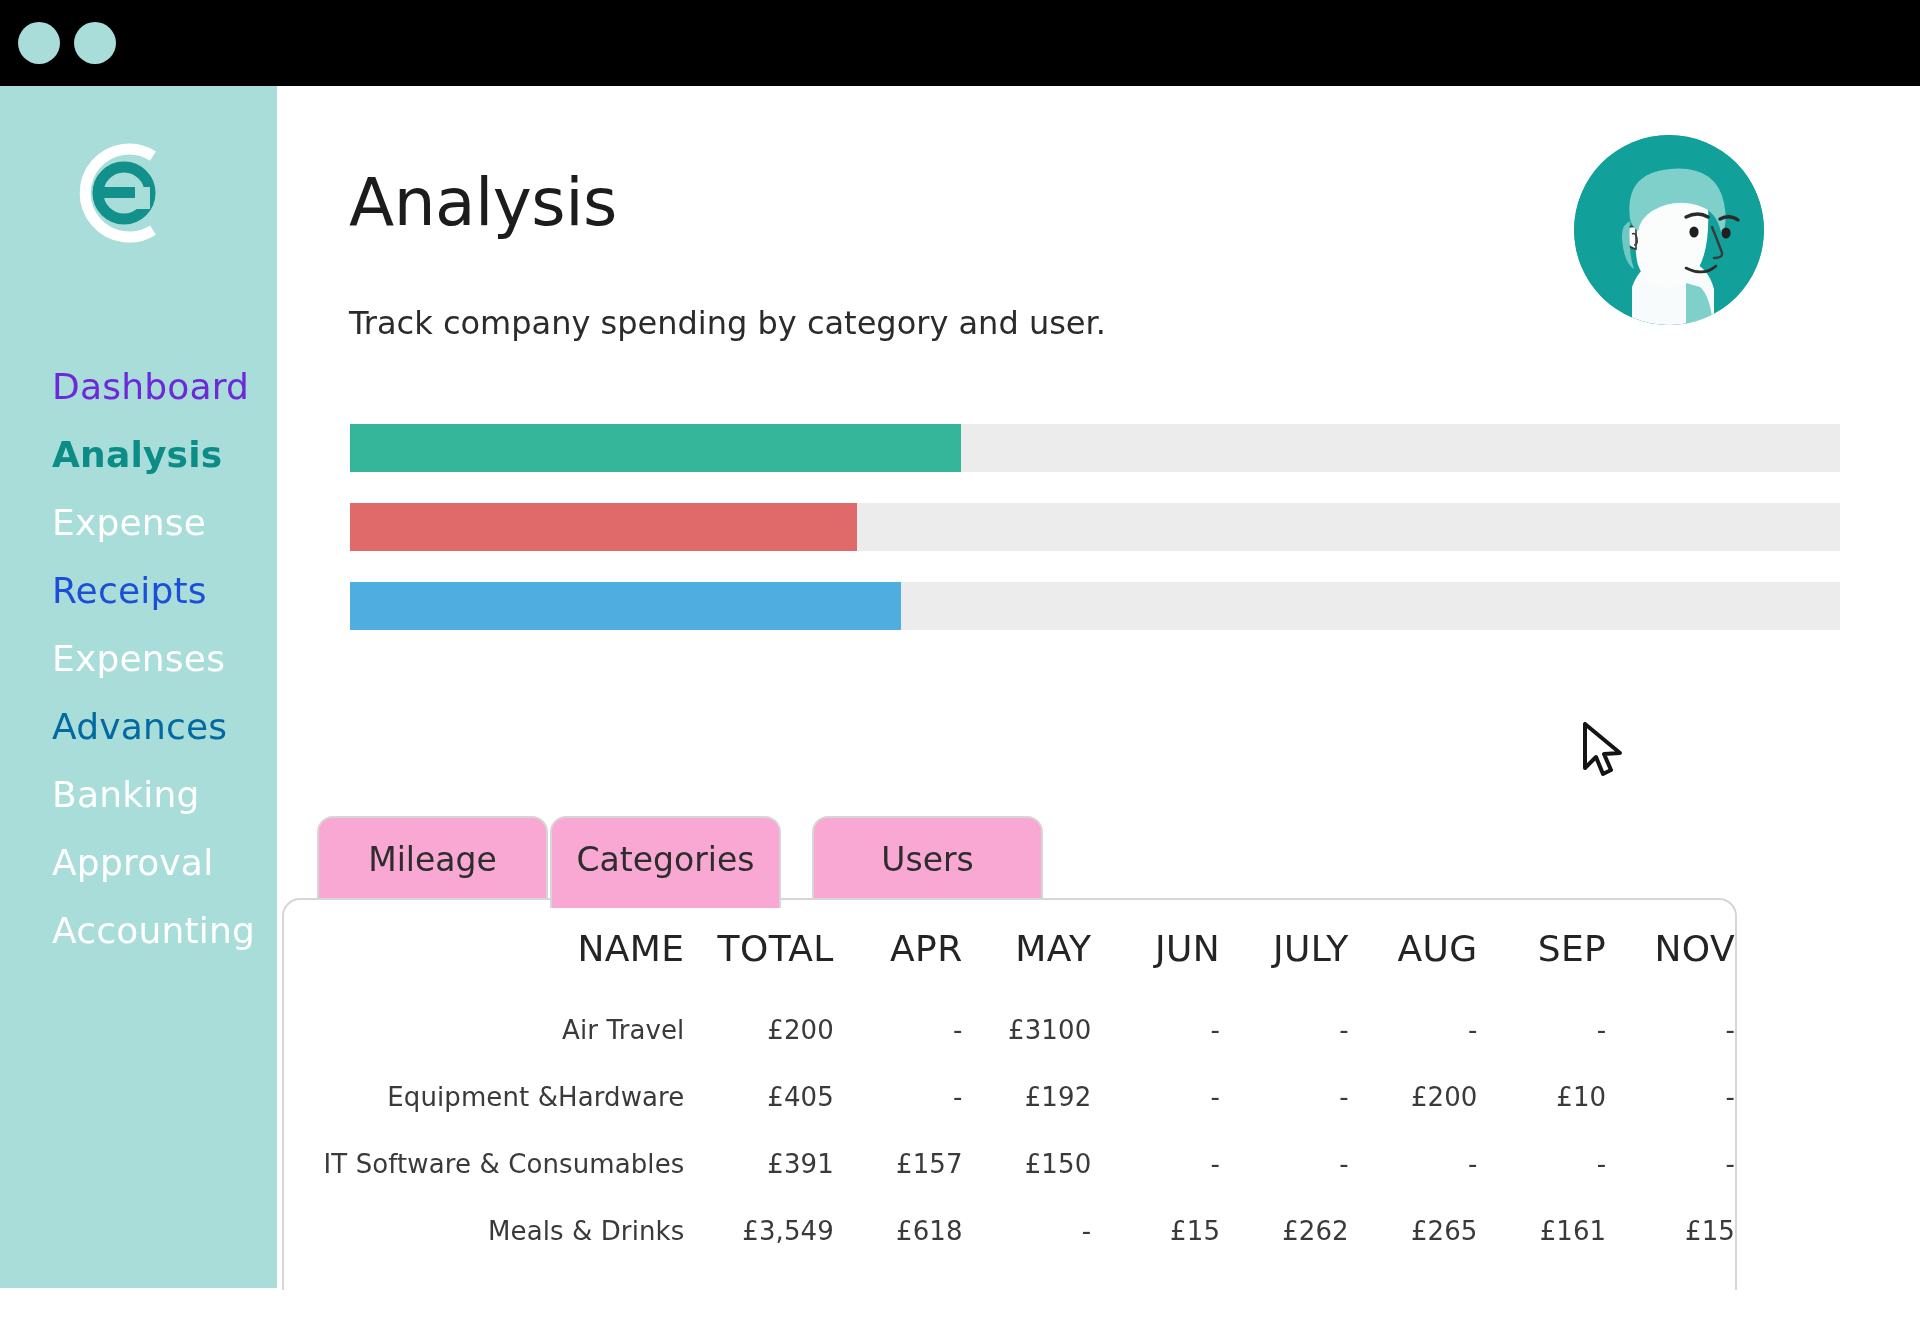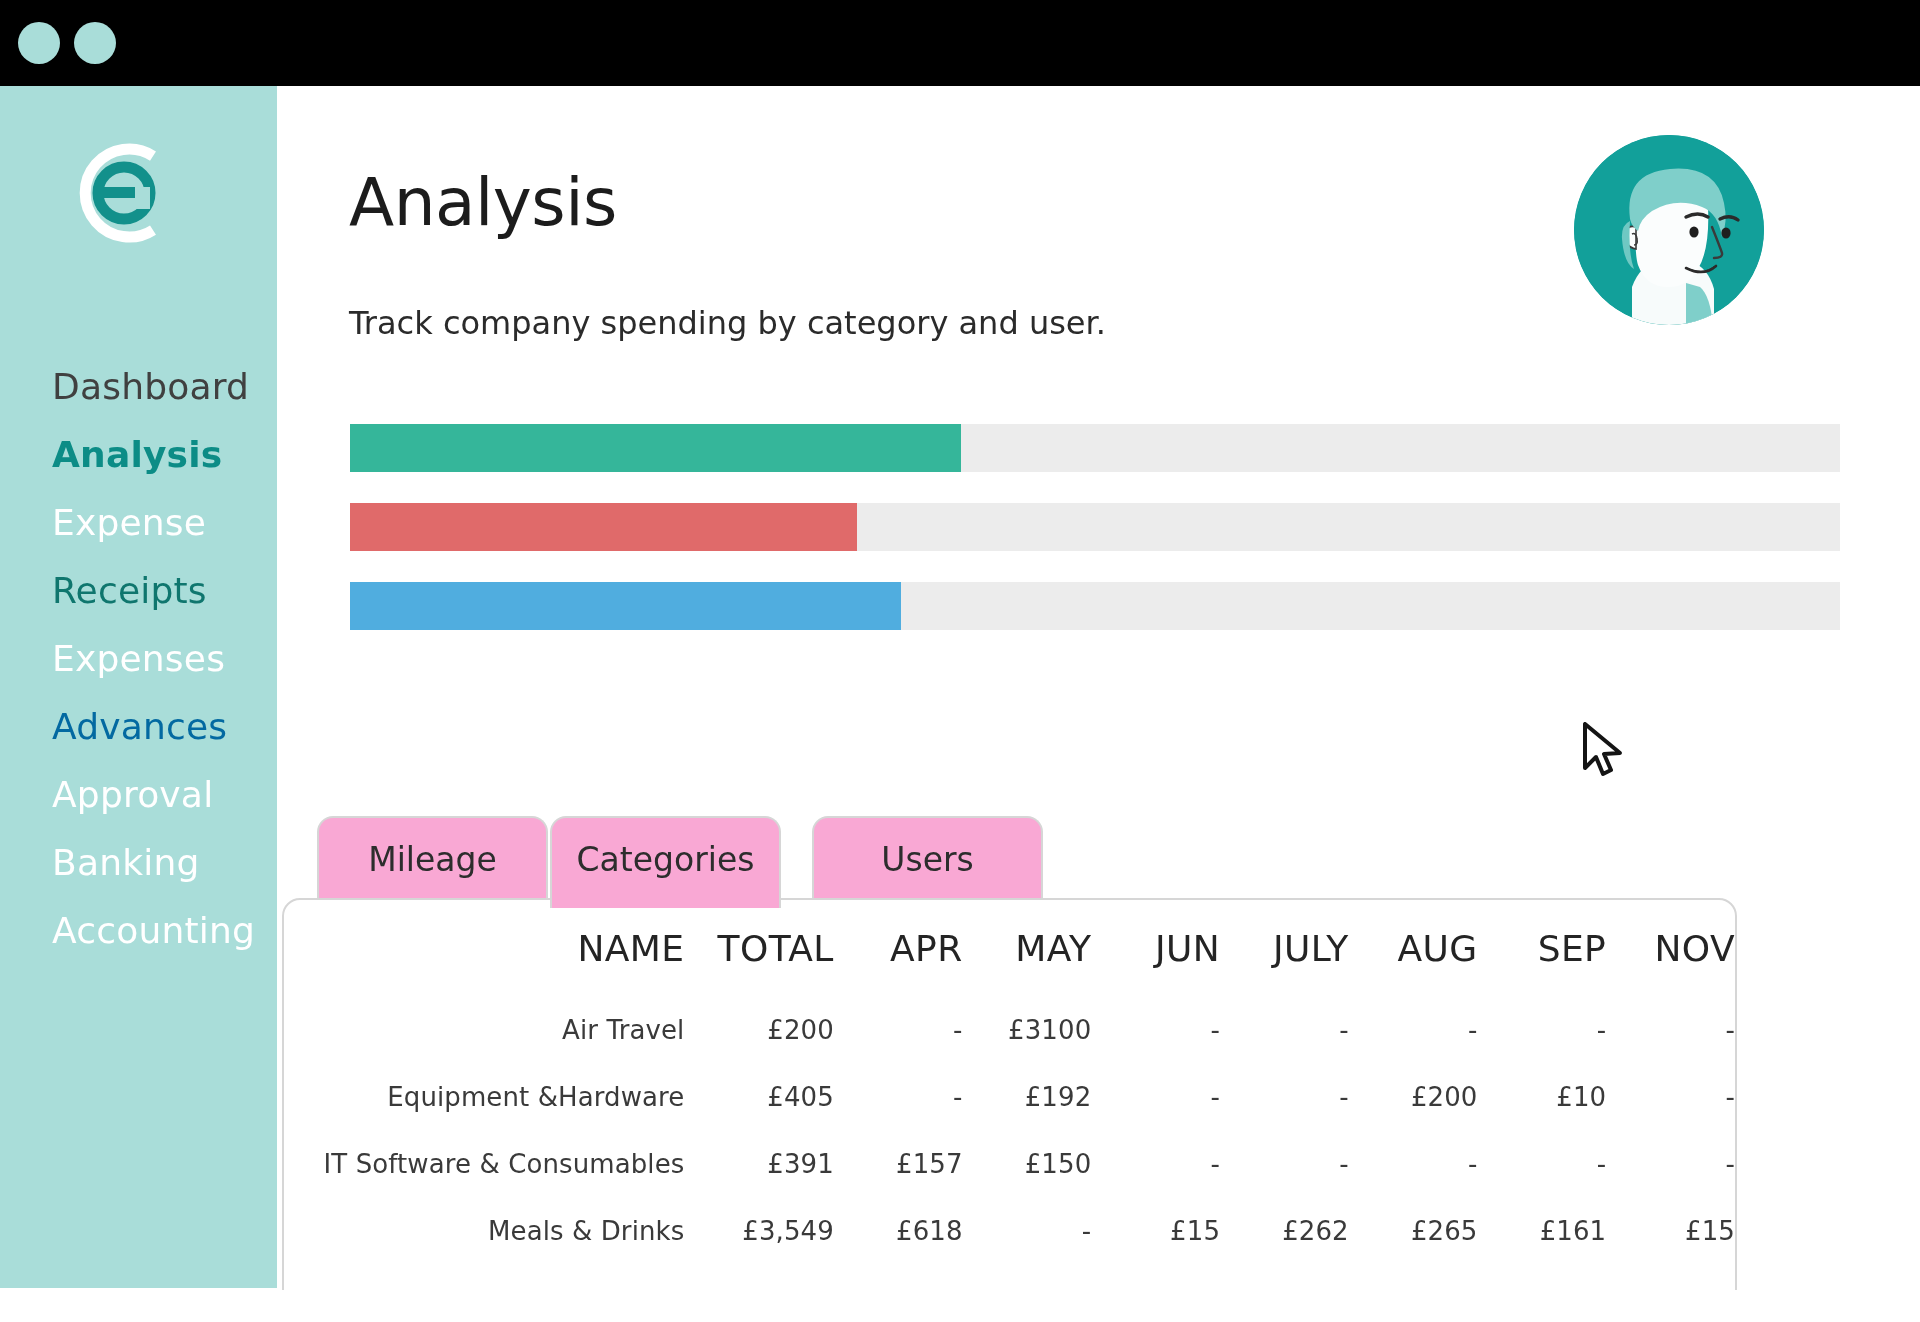--- a/index.html
+++ b/index.html
@@ -248,28 +248,28 @@
 
         <g>
           <circle cx="59" cy="59" r="26" fill="none" stroke="#12908b" stroke-width="11"></circle>
           <rect x="35" y="53" width="48" height="11" fill="#12908b"></rect>
           <rect x="70" y="53" width="15" height="22" fill="#a9ddd9"></rect>
         </g>
       </svg>
     </div>
 
     <nav id="sidebar-nav">
-      <div class="nav-item" style="color: #404040;">Dashboard</div>
+      <div class="nav-item" style="color: #6d28d9;">Dashboard</div>
       <div class="nav-item active" style="color: rgb(12, 140, 134);">Analysis</div>
       <div class="nav-item" style="color: rgb(255, 255, 255);">Expense</div>
-      <div class="nav-item" style="color: #0f766e;">Receipts</div>
+      <div class="nav-item" style="color: #1d4ed8;">Receipts</div>
       <div class="nav-item" style="color: rgb(255, 255, 255);">Expenses</div>
       <div class="nav-item" style="color: #0369a1;">Advances</div>
+      <div class="nav-item" style="color: rgb(255, 255, 255);">Banking</div>
       <div class="nav-item" style="color: rgb(255, 255, 255);">Approval</div>
-      <div class="nav-item" style="color: rgb(255, 255, 255);">Banking</div>
       <div class="nav-item" style="color: rgb(255, 255, 255);">Accounting</div>
     </nav>
 
   </div>
 
   <div id="main">
 
     <div id="page-title">Analysis</div>
     <div id="page-subtitle">Track company spending by category and user.</div>
 

